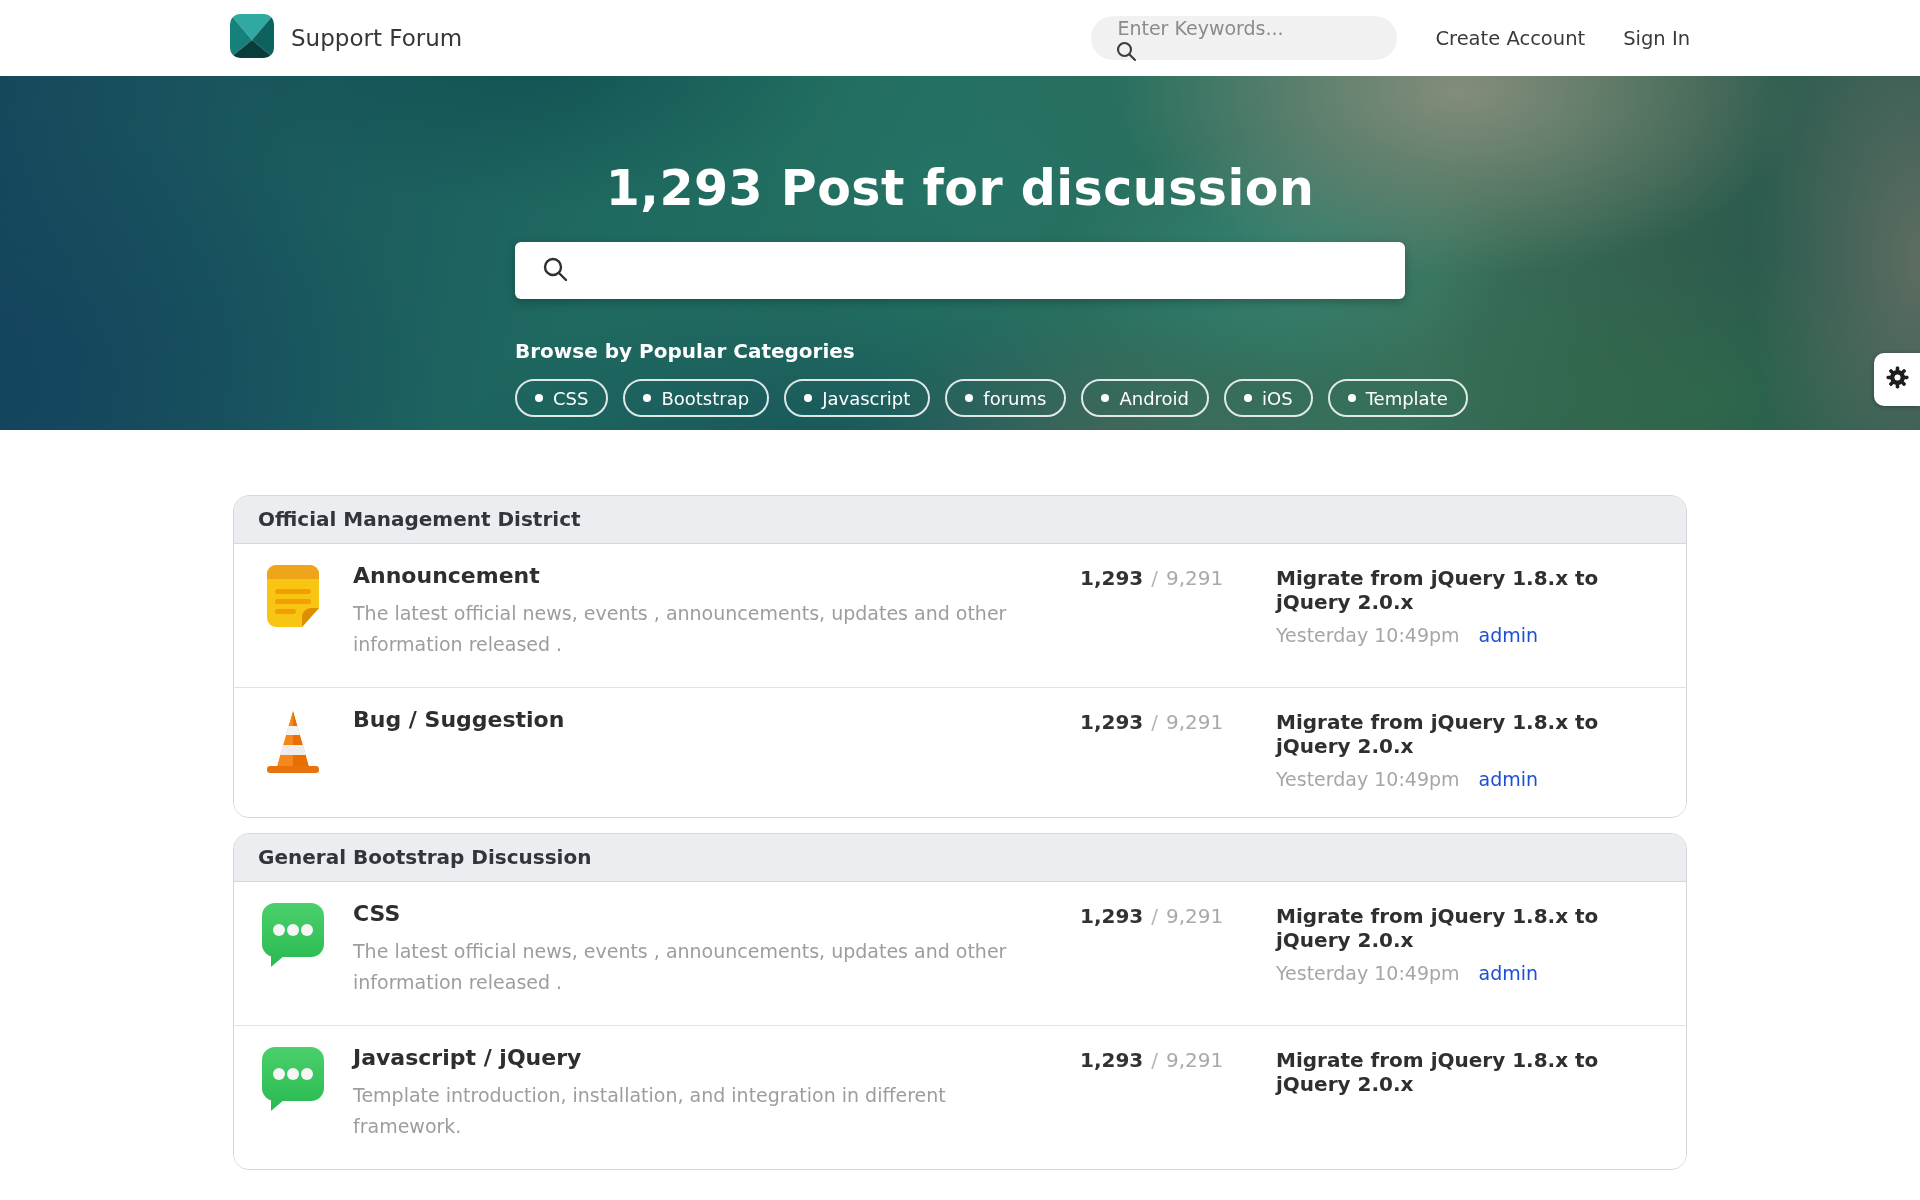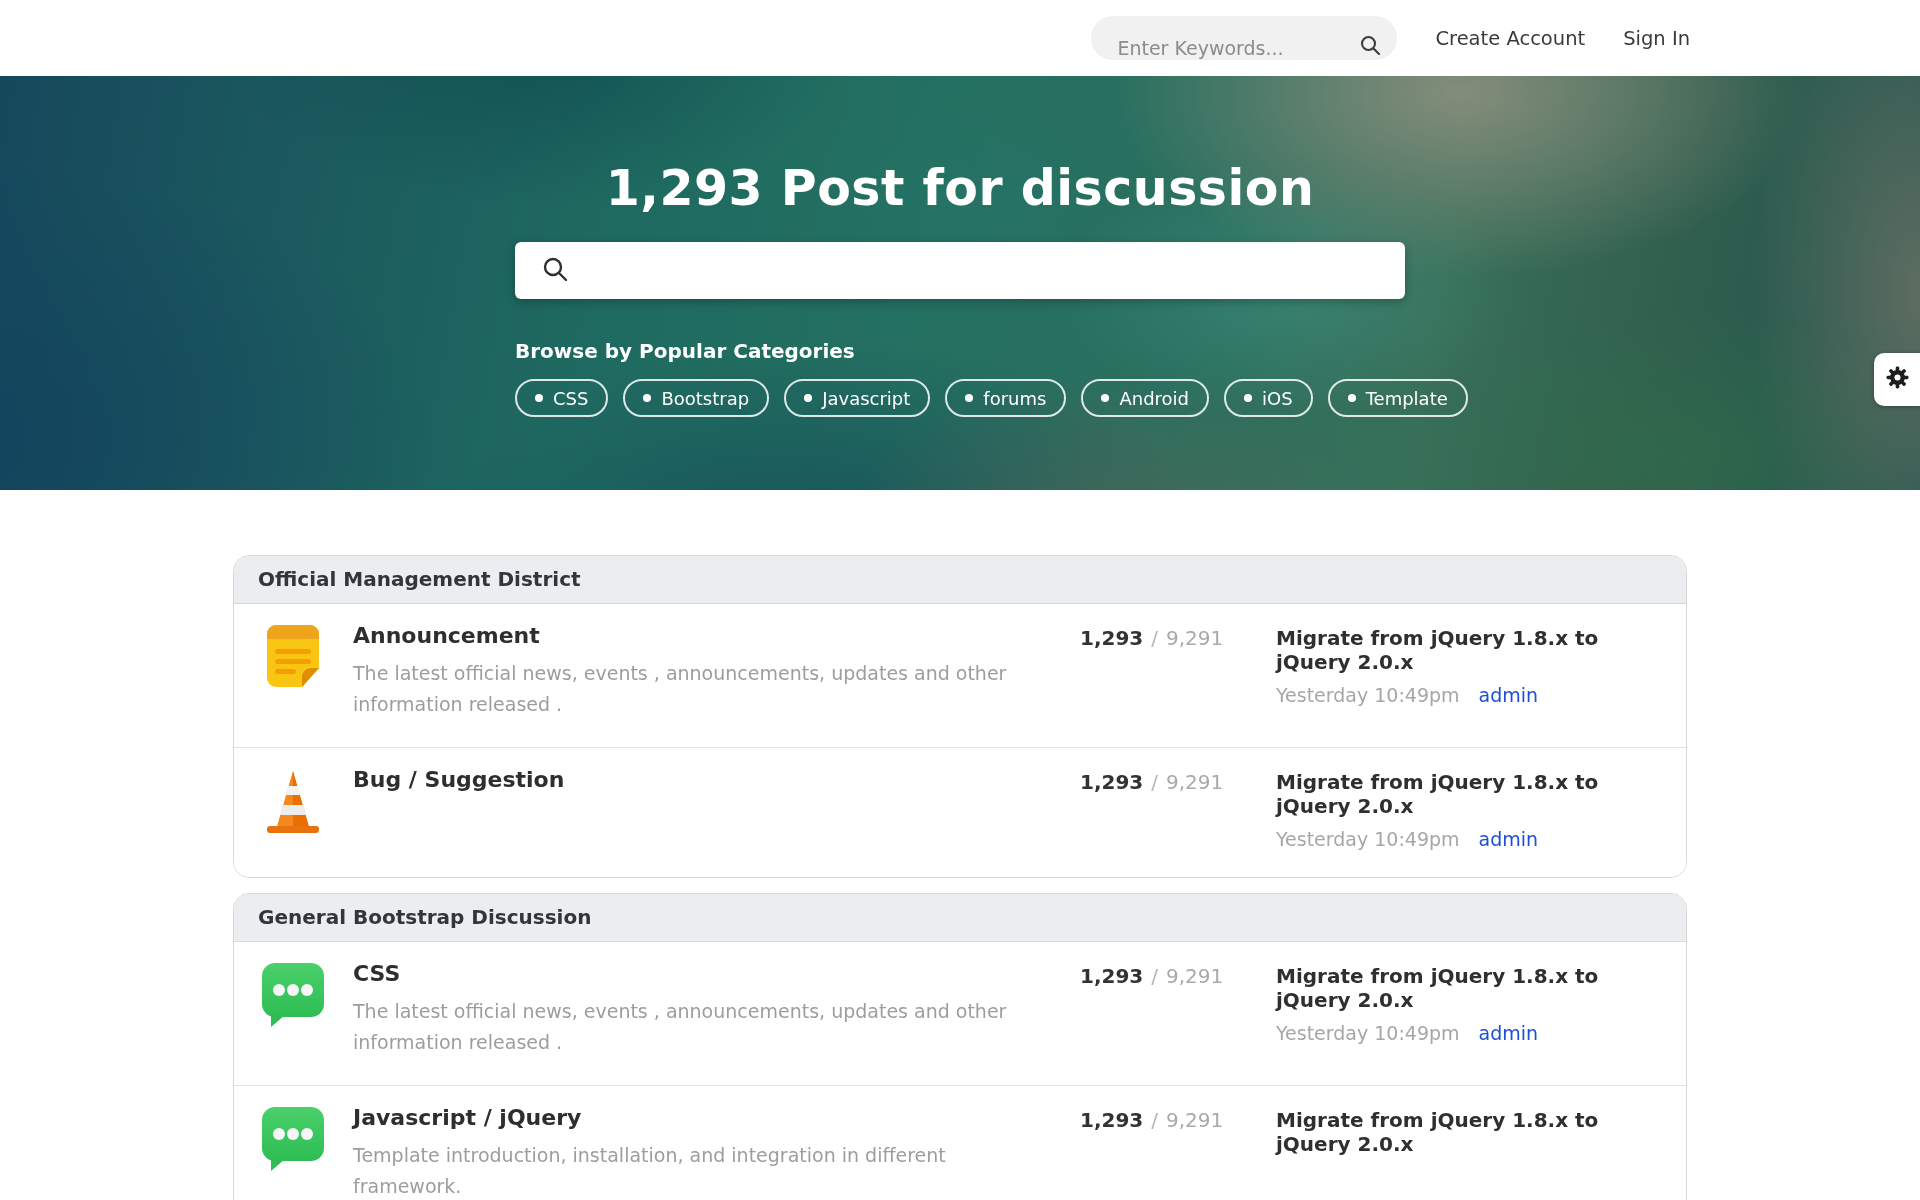--- a/index.html
+++ b/index.html
@@ -10,28 +10,28 @@
   }
   a { text-decoration:none; }
 
   
   .navbar { height:76px; background:#fff; display:flex; align-items:center; }
   .nav-inner { width:1460px; margin:0 auto; display:flex; align-items:center; }
   .brand { display:flex; align-items:center; gap:17px; }
   .brand-name { font-size:23px; color:#373737; }
   .spacer { flex:1; }
   .nav-search { width:306px; height:44px; background:#f1f1f2; border-radius:22px;
-    display:flex; align-items:flex-end; padding:0 16px 0 24px; }
+    display:flex; align-items:flex-start; padding:0 16px 0 24px;flex-direction:column; }
   .nav-search input { flex:1; border:0; background:transparent; outline:none;
     font-size:19px; color:#666; font-family:inherit; min-width:0; }
   .nav-search input::placeholder { color:#8b8b8b; opacity:1; }
   .nav-link { font-size:19.5px; color:#3a3a3a; margin-left:38px; cursor:pointer; }
 
   
-  .hero { height:414px; position:relative; overflow:hidden;
+  .hero { height:354px; position:relative; overflow:hidden;
     background-color:#206358;
     background-image:
       radial-gradient(ellipse 560px 300px at 76% 4%,  rgba(151,148,131,0.80), rgba(151,148,131,0) 62%),
       radial-gradient(ellipse 260px 560px at 100% 52%, rgba(128,122,106,0.65), rgba(128,122,106,0) 65%),
       radial-gradient(ellipse 430px 230px at 58% 104%, rgba(104,99,84,0.40), rgba(104,99,84,0) 60%),
       radial-gradient(ellipse 620px 320px at 43% 112%, rgba(14,62,84,0.55), rgba(14,62,84,0) 62%),
       radial-gradient(ellipse 720px 420px at -2% 88%,  rgba(17,64,94,0.70), rgba(17,64,94,0) 66%),
       radial-gradient(ellipse 520px 260px at 28% -6%,  rgba(9,68,74,0.55),  rgba(9,68,74,0) 60%),
       radial-gradient(ellipse 380px 210px at 67% 52%,  rgba(73,164,152,0.35), rgba(73,164,152,0) 60%),
       radial-gradient(ellipse 430px 240px at 88% 92%,  rgba(48,112,72,0.55), rgba(48,112,72,0) 62%),
@@ -80,20 +80,38 @@
   .row-latest { flex:1; padding-top:5px; }
   .latest-title { font-size:20px; font-weight:bold; color:#2f2f2f; cursor:pointer; }
   .latest-meta { margin-top:10px; font-size:19px; color:#a6a6a6; }
   .latest-meta .author { color:#1d4ed8; margin-left:19px; cursor:pointer; }
 </style>
 </head>
 <body>
 
 <header class="navbar">
   <div class="nav-inner">
+    <div class="brand">
+      <span>
+        <svg width="44" height="44" viewBox="0 0 44 44">
+          <defs>
+              <clipPath id="lc">
+                <rect x="0" y="0" width="44" height="44" rx="10"></rect>
+              </clipPath>
+            </defs>
+          <g clip-path="url(#lc)">
+            <polygon points="0,0 44,0 22,26" fill="#2fa9a2"></polygon>
+            <polygon points="0,0 0,44 22,26" fill="#17807b"></polygon>
+            <polygon points="44,0 44,44 22,26" fill="#0d615f"></polygon>
+            <polygon points="0,44 44,44 22,26" fill="#083d3c"></polygon>
+          </g>
+        </svg>
+      </span>
+      <span class="brand-name">Support Forum</span>
+    </div>
     <div class="spacer"></div>
     <div class="nav-search">
       <input type="text" placeholder="Enter Keywords..." style="">
       <span>
         <svg width="22" height="22" viewBox="0 0 22 22" fill="none" stroke="#3c3c3c" stroke-width="2.1" stroke-linecap="round">
           <circle cx="9.5" cy="9.5" r="6.5"></circle>
             <line x1="14.5" y1="14.5" x2="20" y2="20"></line>
         </svg>
       </span>
     </div>

